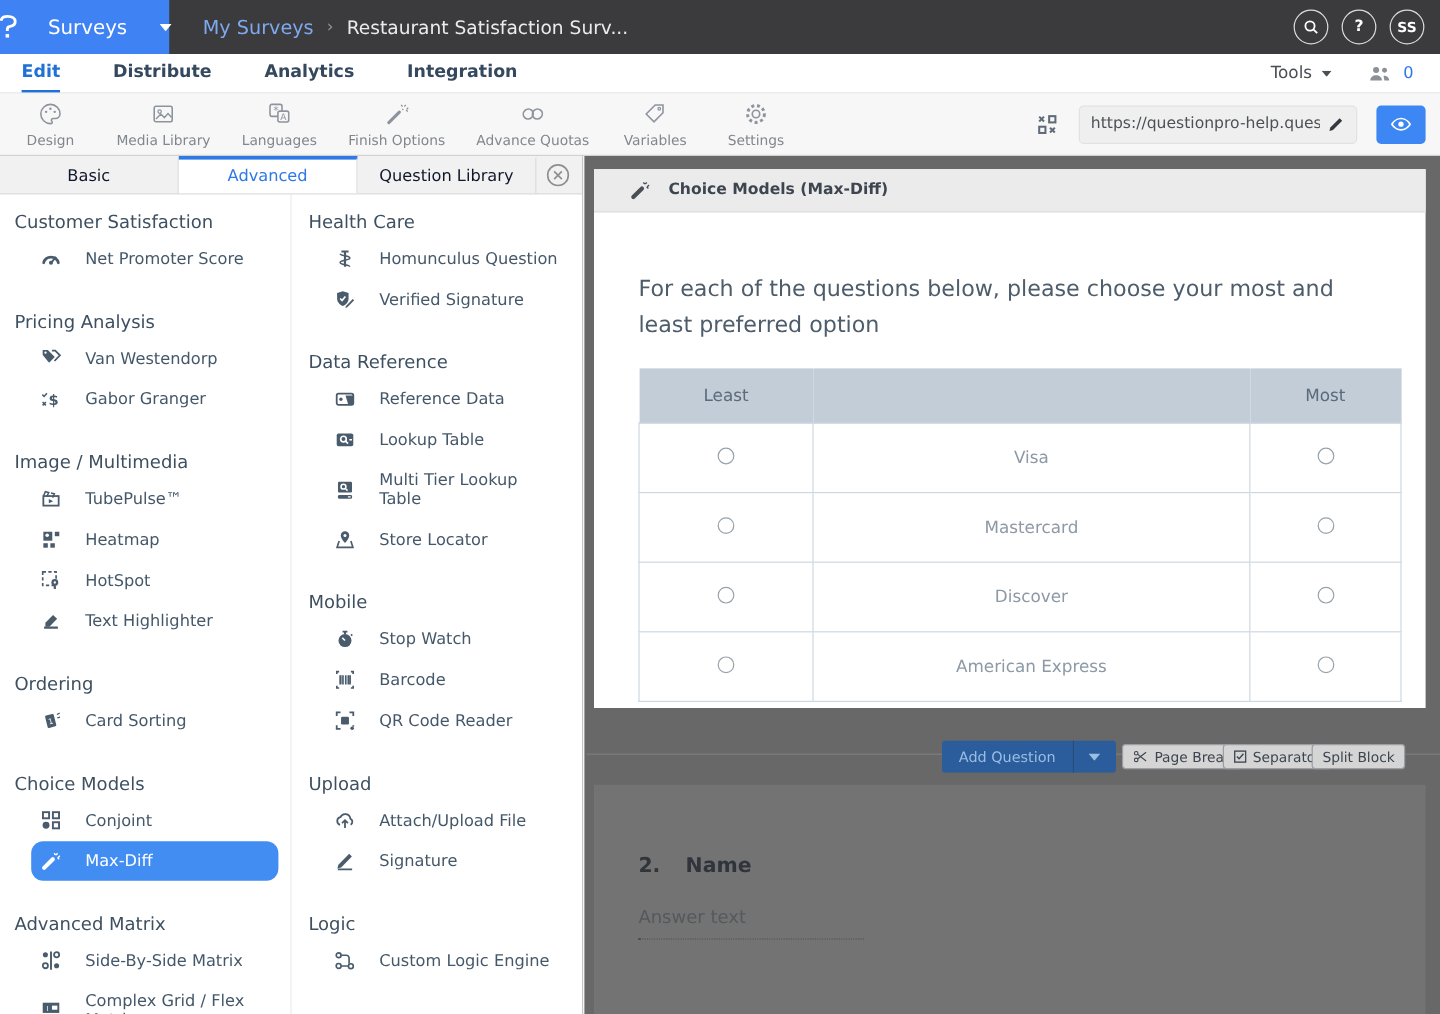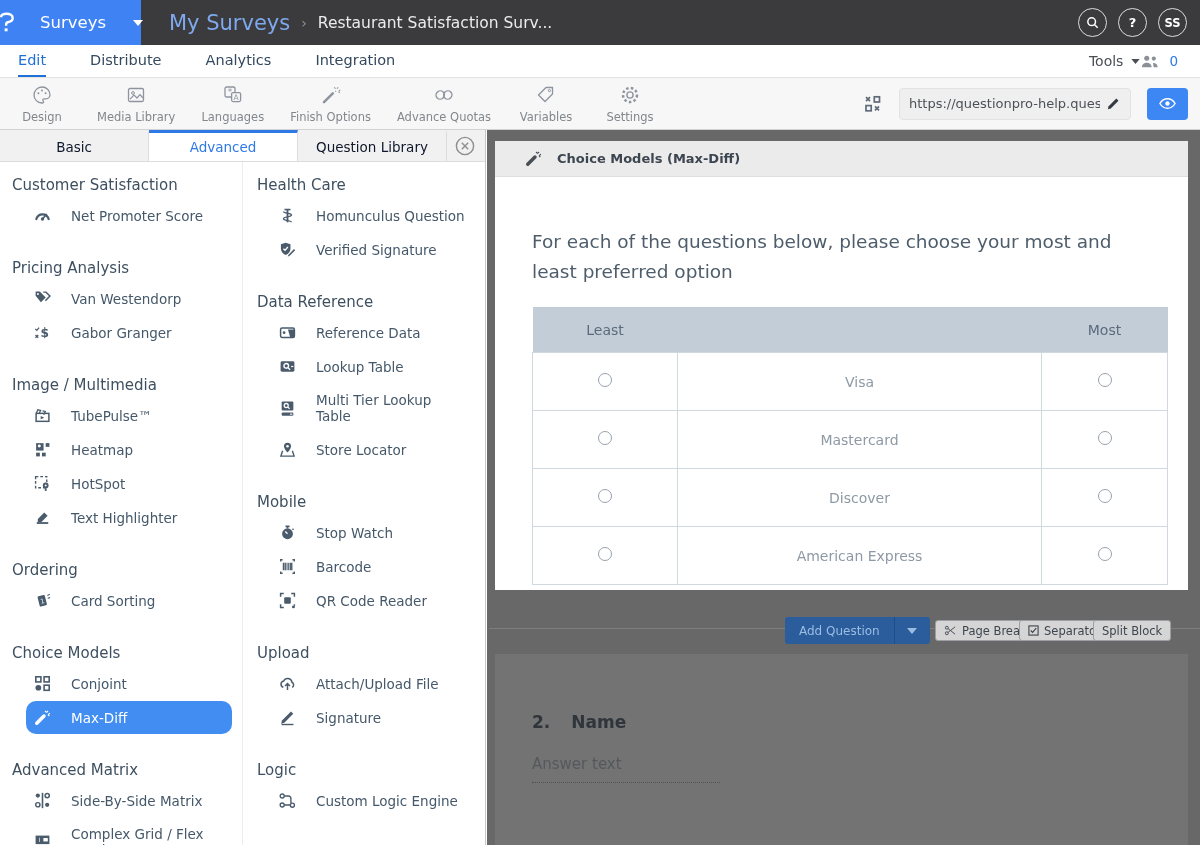--- a/index.html
+++ b/index.html
@@ -5,33 +5,33 @@
   html,body{margin:0;padding:0;}
   body{width:1200px;height:845px;position:relative;overflow:hidden;background:#fff;
        font-family:"DejaVu Sans","Liberation Sans",sans-serif;-webkit-font-smoothing:antialiased;}
   svg{display:block}
 
   
   .topbar{position:absolute;top:0;left:0;right:0;height:45px;background:#3b3b3d;display:flex;align-items:center;}
   .logo-box{width:141px;height:45px;background:#3e82f4;display:flex;align-items:center;justify-content:center;gap:25px;color:#fff;font-size:16.5px;cursor:pointer;}
   .logo-box .caret{margin-left:2px;}
   .breadcrumb{margin-left:28px;display:flex;align-items:center;gap:11px;}
-  .bc-parent{color:#7fa9ee;font-size:21px;cursor:pointer;}
+  .bc-parent{color:#7fa9ee;font-size:16px;cursor:pointer;}
   .bc-sep{color:#8f9398;font-size:14px;}
   .bc-current{color:#ebebeb;font-size:15.5px;}
   .topbar-actions{margin-left:auto;margin-right:13px;display:flex;gap:11px;align-items:center;}
   .circle-btn{width:29px;height:29px;border:1.5px solid #dcdcdc;border-radius:50%;display:flex;align-items:center;justify-content:center;color:#fff;font-size:13px;font-weight:bold;cursor:pointer;box-sizing:border-box;}
   .circle-btn.initials{font-size:11.5px;}
 
   
   .navbar{position:absolute;top:45px;left:0;right:0;height:33px;background:#fff;display:flex;align-items:center;border-bottom:1px solid #e2e2e2;box-sizing:border-box;}
   .nav-tabs{display:flex;gap:44px;padding-left:18px;font-size:14.5px;height:100%;align-items:stretch;}
-  .nav-tab{color:#34495e;display:flex;align-items:center;cursor:pointer;border-bottom:2px solid transparent;box-sizing:border-box;}
+  .nav-tab{color:#34495e;display:flex;align-items:center;cursor:pointer;border-bottom:2px solid transparent;box-sizing:border-box;font-weight:bold;}
   .nav-tab.active{color:#2071d6;border-bottom-color:#2071d6;}
-  .nav-right{margin-left:auto;display:flex;align-items:center;padding-right:22px;}
+  .nav-right{margin-left:auto;display:flex;align-items:center;gap:30px;padding-right:22px;}
   .tools{display:flex;align-items:center;gap:8px;font-size:14px;color:#4a4f55;cursor:pointer;}
   .tools .caret{color:#4a4f55;}
   .collab{display:flex;align-items:center;gap:8px;cursor:pointer;}
   .collab svg{color:#8a9096;}
   .collab-count{color:#2e79e6;font-size:13.5px;}
 
   
   .toolbar{position:absolute;top:78px;left:0;right:0;height:52px;background:#f7f7f7;border-bottom:1px solid #d2d2d2;display:flex;align-items:stretch;box-sizing:border-box;}
   .tb-items{display:flex;align-items:stretch;}
   .tb-item{display:flex;flex-direction:column;align-items:center;justify-content:center;gap:4px;padding:0 13px;min-width:58px;cursor:pointer;}

